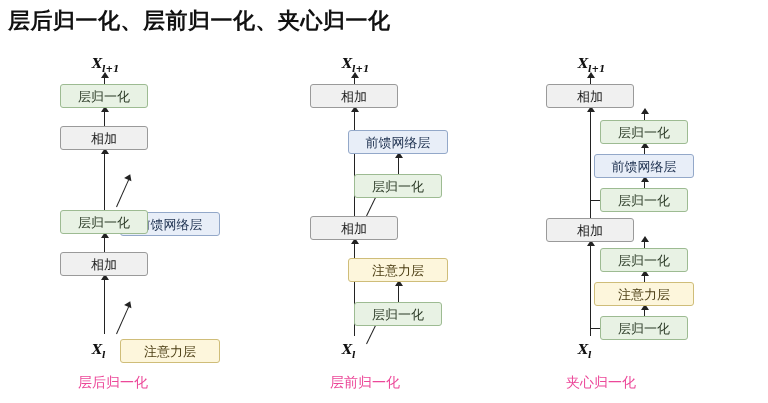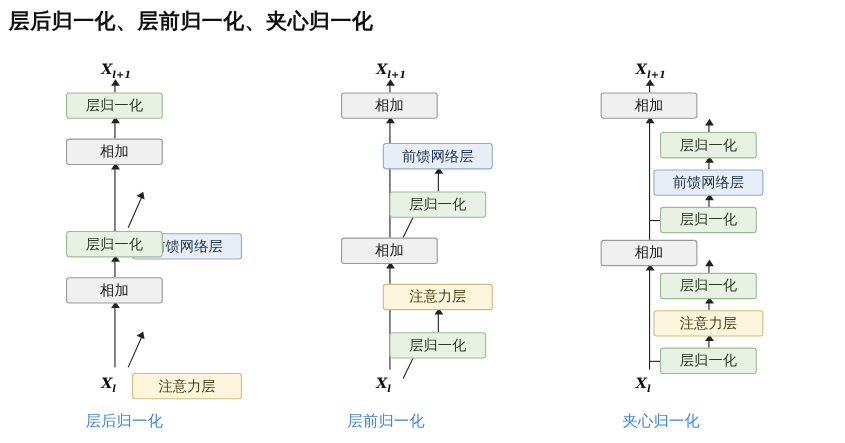--- a/index.html
+++ b/index.html
@@ -13,21 +13,21 @@
     position: relative;
     font-family: "Liberation Sans", sans-serif;
     overflow: hidden;
   }
 
   #title {
     position: absolute;
     left: 8px;
     top: 6px;
     font-family: Liberation Sans, sans-serif;
-    font-size: 19px;
+    font-size: 22px;
     font-weight: 700;
     color: #111111;
     letter-spacing: 0.5px;
     white-space: nowrap;
   }
 
   .panel {
     position: absolute;
     top: 52px;
     width: 246px;
@@ -111,25 +111,25 @@
   }
   .endlabel sub {
     font-size: 9px;
     font-weight: 700;
   }
 
   .caption {
     position: absolute;
     font-family: "DejaVu Serif", serif;
     font-size: 14px;
-    color: #3b82f6;
+    color: #ec4899;
     white-space: nowrap;
   }
   #cap-0 { left: 78px; top: 374px; }
-  #cap-1 { left: 316px; top: 374px; }
+  #cap-1 { left: 330px; top: 374px; }
   #cap-2 { left: 566px; top: 374px; }
 </style>
 </head>
 <body>
 
 <div id="title">层后归一化、层前归一化、夹心归一化</div>
 
 <div class="panel" id="panel-0">
 
   <span class="endlabel" style="left:84px; top:4px;">

